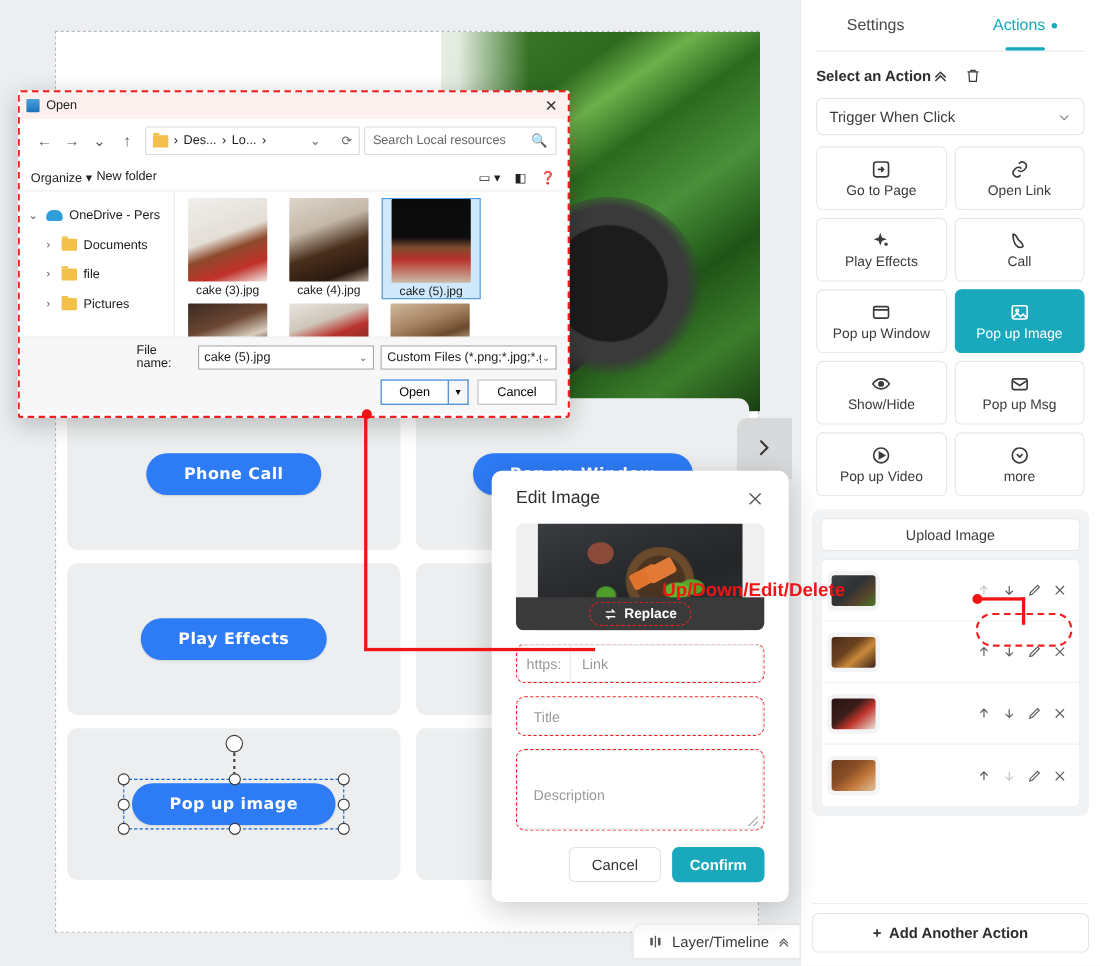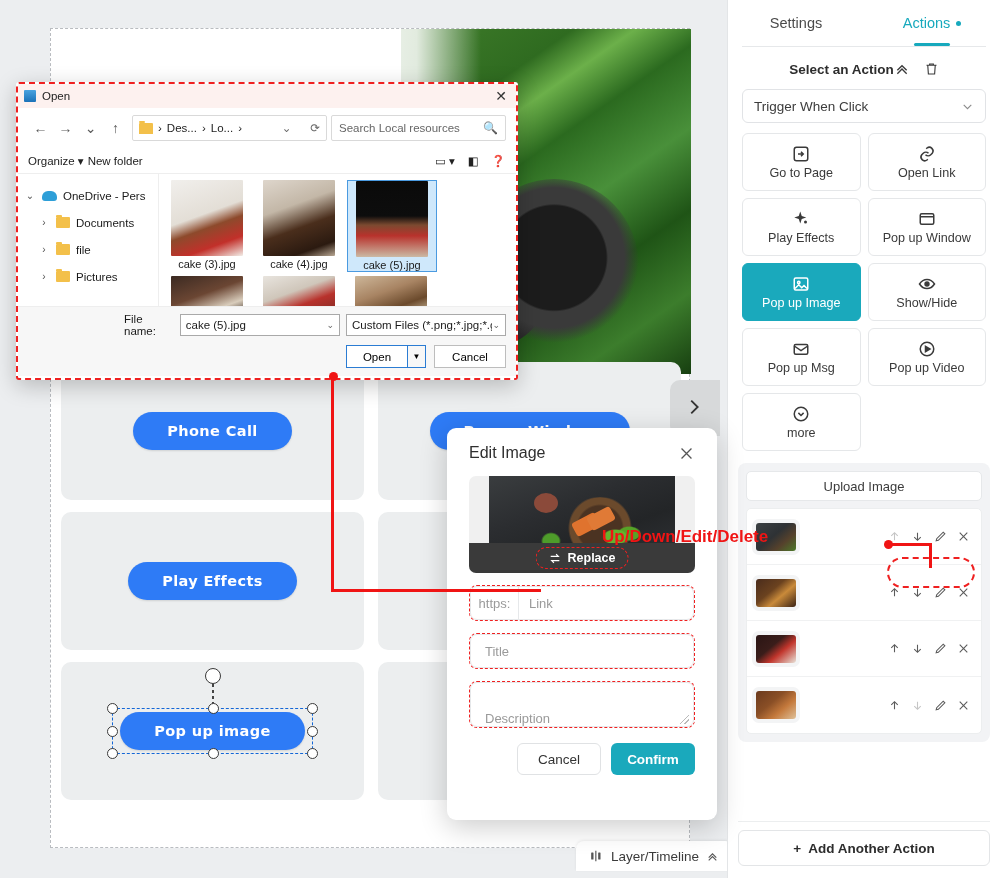--- a/index.html
+++ b/index.html
@@ -50,21 +50,21 @@
 
   
   #right-panel{position:absolute;left:727px;top:0;width:273px;height:878px;background:#fff;border-left:1px solid #e3e5e7;}
   #tabs{display:flex;height:46px;align-items:center;}
   .tab{flex:1;text-align:center;font-size:14.5px;color:#4a4a4a;position:relative;height:100%;display:flex;align-items:center;justify-content:center;}
   .tab.active{color:#17a9bd;}
   .tab.active::after{content:"";position:absolute;bottom:0;left:50%;margin-left:-18px;width:36px;height:3px;background:#17a9bd;border-radius:2px;}
   .tab .dot{width:5px;height:5px;border-radius:50%;background:#17a9bd;margin-left:6px;display:inline-block;}
   #tab-divider{height:1px;background:#e6e8ea;margin:0 14px;}
 
-  #sel-action-row{display:flex;align-items:center;justify-content:center;padding:14px 14px 8px 14px;}
+  #sel-action-row{display:flex;align-items:center;justify-content:flex-start;padding:14px 14px 8px 14px;}
   #sel-action-row .label{font-size:13.5px;font-weight:bold;color:#2d2d2d;}
   .hdricons{display:flex;gap:14px;align-items:center;}
 
   .select-box{margin:4px 14px 0 14px;height:34px;border:1px solid #e1e3e6;border-radius:6px;display:flex;align-items:center;
     justify-content:space-between;padding:0 11px;font-size:13.5px;color:#3c3c3c;background:#fff;}
 
   #action-grid{margin:10px 14px 0 14px;display:grid;grid-template-columns:1fr 1fr;gap:7px;}
   .act{height:58px;border:1px solid #e5e7e9;border-radius:6px;display:flex;flex-direction:column;align-items:center;justify-content:center;gap:3px;
        font-size:12.6px;color:#3a3a3a;background:#fff;}
   .act.sel{background:#1aa9bc;border-color:#1aa9bc;color:#fff;}
@@ -135,21 +135,21 @@
     background:radial-gradient(ellipse at 50% 50%, #4e9c2a 0 8px, rgba(0,0,0,0) 10px);}
   #em-bowl{position:absolute;left:24%;top:18%;width:24px;height:20px;border-radius:50%;background:#8b4a3a;}
   #em-strip{position:absolute;left:0;right:0;bottom:0;height:30px;background:#3a3a3a;}
   #replace-btn{position:absolute;left:50%;transform:translateX(-50%);bottom:4px;height:22px;padding:0 12px;border:1.6px dashed #ef2020;border-radius:12px;
     color:#fff;font-size:12.5px;font-weight:bold;display:flex;align-items:center;gap:6px;}
   .field{margin-top:12px;border:1.6px dashed #ef2020;border-radius:8px;}
   .field .inner{height:34px;border:1px solid #e6e8ea;border-radius:7px;display:flex;align-items:center;font-size:13px;color:#9a9a9a;}
   #link-prefix{width:48px;text-align:center;border-right:1px solid #e6e8ea;height:100%;display:flex;align-items:center;justify-content:center;color:#9a9a9a;}
   #link-input{padding-left:10px;}
   #title-input{padding-left:14px;}
-  #desc-field .inner{height:45px;align-items:flex-end;padding:9px 0 0 14px;position:relative;}
+  #desc-field .inner{height:72px;align-items:center;padding:9px 0 0 14px;position:relative;}
   #desc-grip{position:absolute;right:4px;bottom:2px;width:9px;height:9px;
     background:linear-gradient(135deg,transparent 45%,#b9b9b9 45%,#b9b9b9 55%,transparent 55%),
                linear-gradient(135deg,transparent 70%,#b9b9b9 70%,#b9b9b9 80%,transparent 80%);}
   #em-btns{display:flex;justify-content:flex-end;gap:10px;margin-top:15px;}
   #btn-cancel2{width:84px;height:32px;border:1px solid #e0e2e4;border-radius:6px;background:#fff;font-size:13.5px;color:#333;
     display:flex;align-items:center;justify-content:center;}
   #btn-confirm{width:84px;height:32px;border-radius:6px;background:#1aa9bc;color:#fff;font-size:13.5px;font-weight:bold;
     display:flex;align-items:center;justify-content:center;}
 
   
@@ -276,20 +276,26 @@
     </div>
     <div class="act">
       <svg width="18" height="18" viewBox="0 0 24 24" fill="currentColor">
           <path d="M11 2l2 6 6 2-6 2-2 6-2-6-6-2 6-2z"></path>
           <circle cx="18" cy="16" r="2"></circle>
         </svg>
       <span>Play Effects</span>
     </div>
     <div class="act">
       <svg width="18" height="18" viewBox="0 0 24 24" fill="none" stroke="currentColor" stroke-width="2">
+          <path d="M4 4c4 0 4 3 6 6s6 4 6 8c0 2-2 2-3 2C7 20 4 12 4 6z"></path>
+        </svg>
+      <span>Call</span>
+    </div>
+    <div class="act">
+      <svg width="18" height="18" viewBox="0 0 24 24" fill="none" stroke="currentColor" stroke-width="2">
           <rect x="3" y="5" width="18" height="14" rx="2"></rect>
           <path d="M3 9h18"></path>
         </svg>
       <span>Pop up Window</span>
     </div>
     <div class="act sel">
       <svg width="18" height="18" viewBox="0 0 24 24" fill="none" stroke="currentColor" stroke-width="2">
           <rect x="3" y="4" width="18" height="16" rx="2"></rect>
           <circle cx="9" cy="10" r="1.6"></circle>
           <path d="M4 18l5-5 4 4 3-3 4 4"></path>

